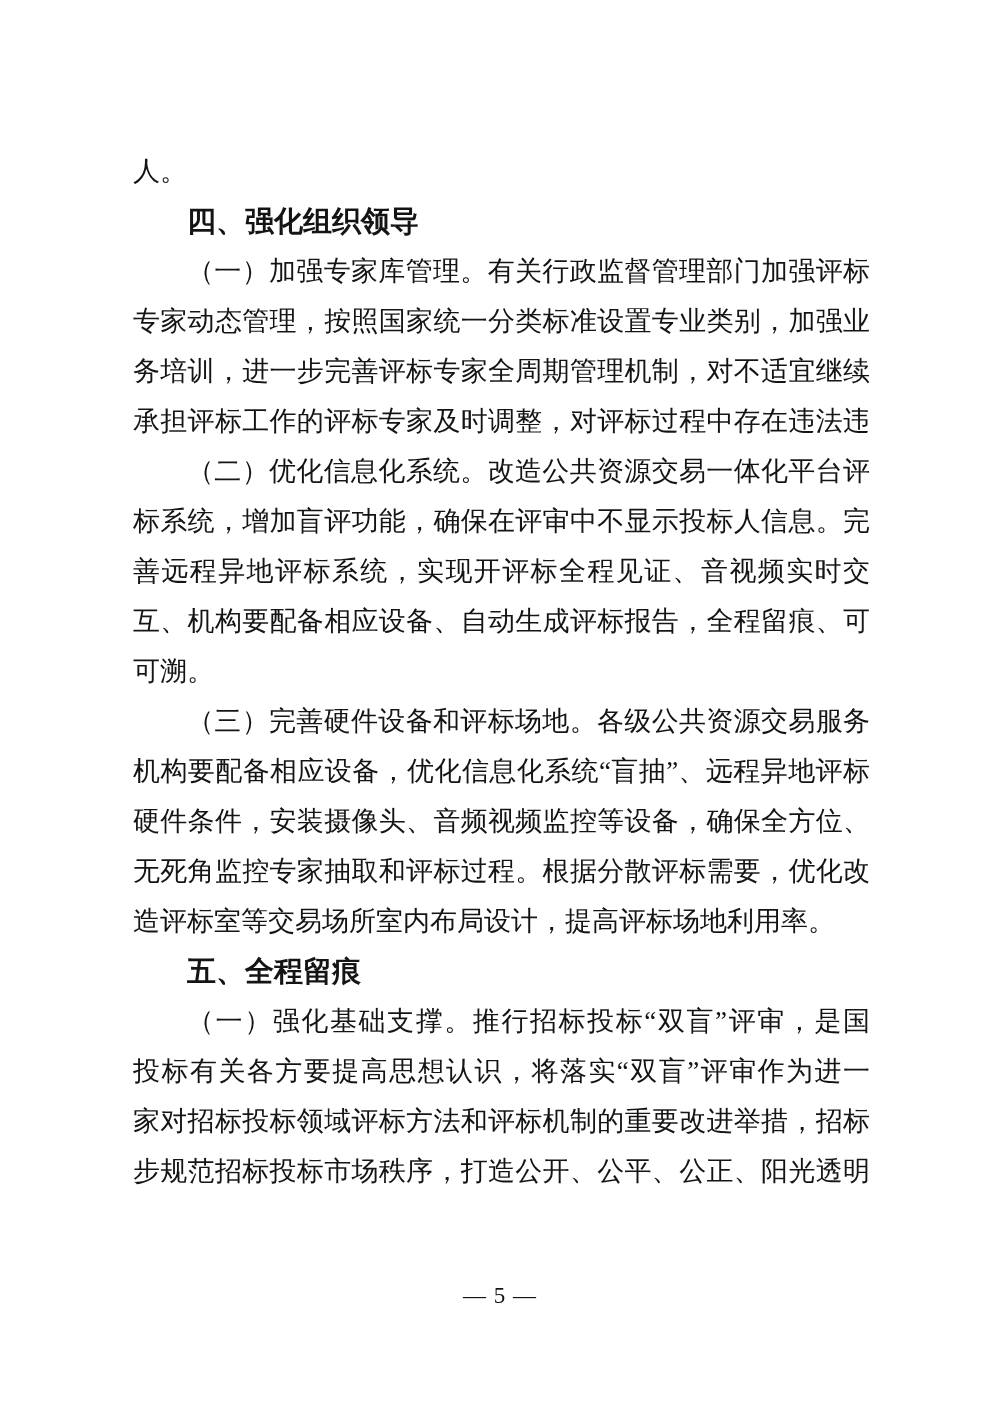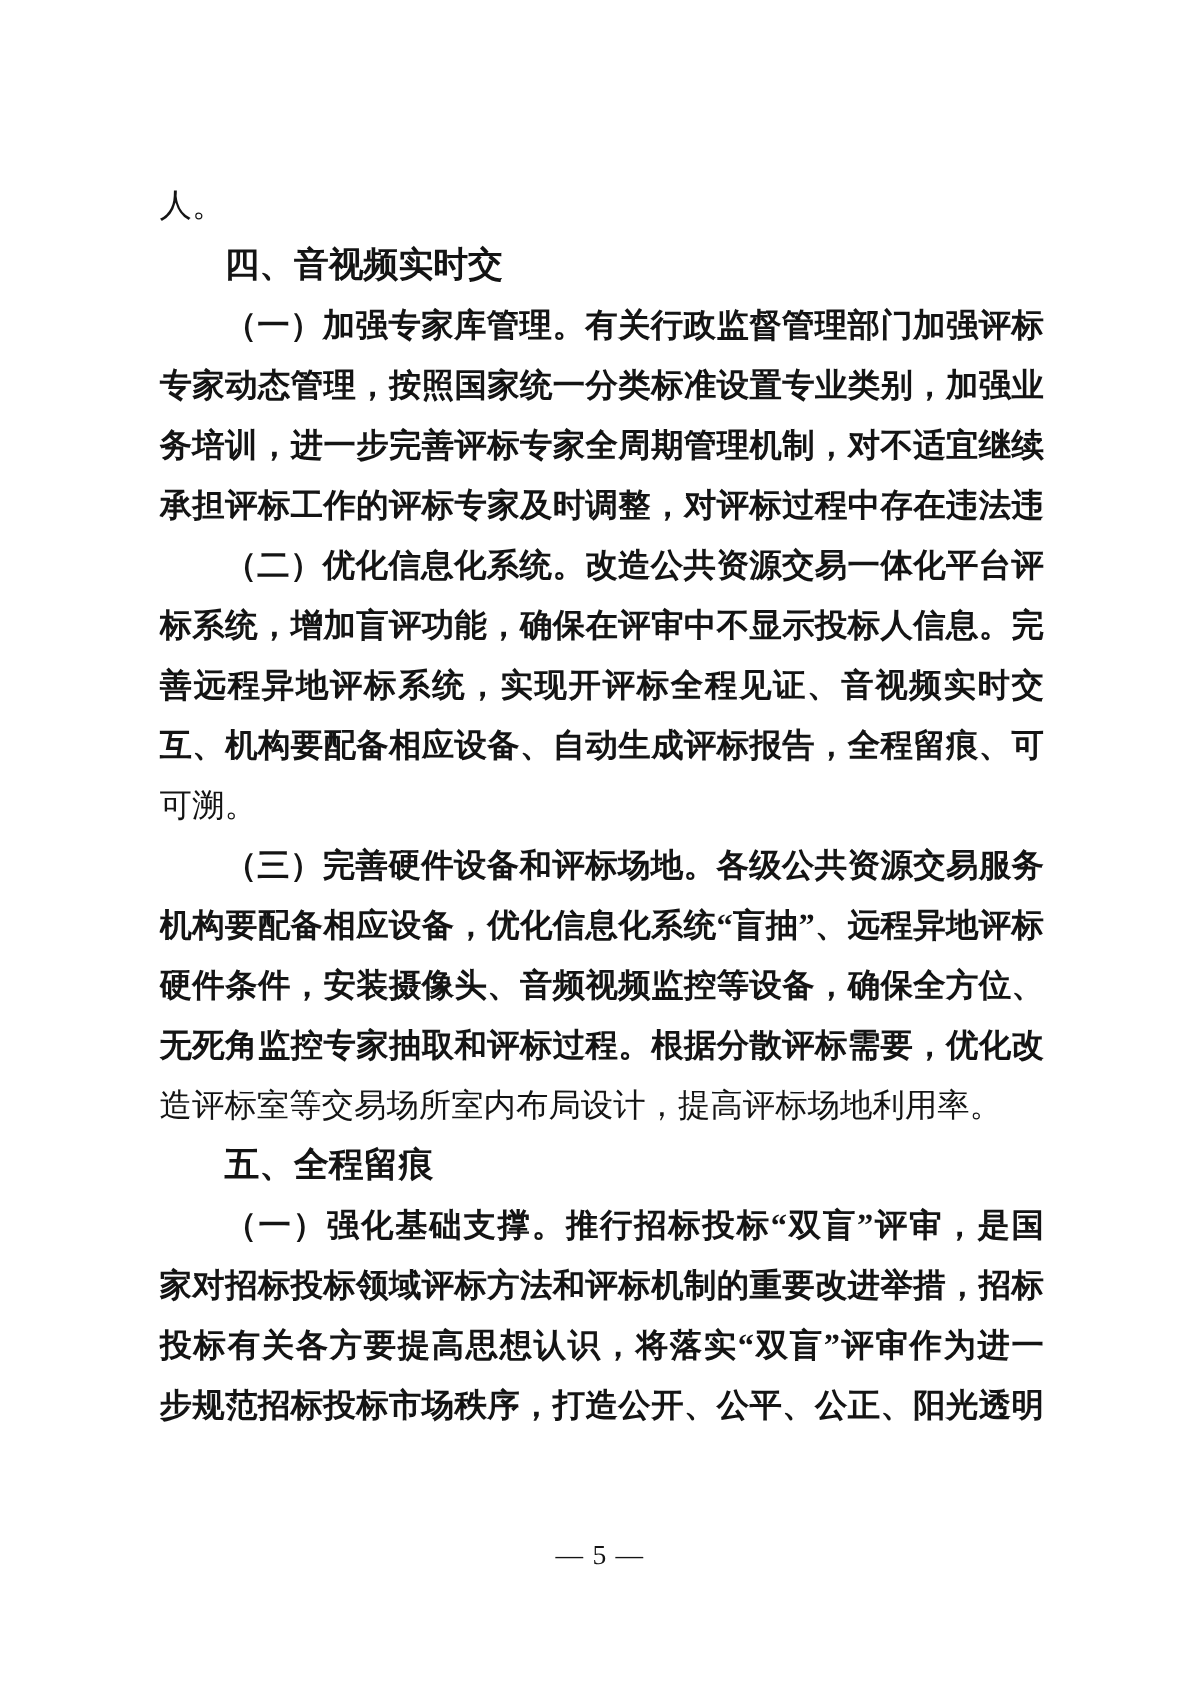--- a/index.html
+++ b/index.html
@@ -25,21 +25,20 @@
     height: 50px;
     line-height: 50px;
     font-size: 27px;
     white-space: normal;
     overflow: hidden;
     text-align: left;
   }
   .line.justify {
     text-align: justify;
     text-align-last: justify;
-    font-weight: bold;
   }
   .line.indent {
     text-indent: 54px;
   }
   .line.heading {
     font-family: "Liberation Sans", "DejaVu Sans", sans-serif;
     font-weight: 700;
     font-size: 29px;
     text-align: left;
     text-align-last: left;
@@ -55,35 +54,35 @@
     font-size: 23px;
     color: #141414;
     letter-spacing: 1px;
   }
 </style>
 </head>
 <body>
 
 <div class="doc-body">
     <div class="line">人。</div>
-    <div class="line heading indent">四、音视频实时交</div>
+    <div class="line heading indent">四、强化组织领导</div>
     <div class="line justify indent">（一）加强专家库管理。有关行政监督管理部门加强评标</div>
     <div class="line justify">专家动态管理，按照国家统一分类标准设置专业类别，加强业</div>
     <div class="line justify">务培训，进一步完善评标专家全周期管理机制，对不适宜继续</div>
     <div class="line justify">承担评标工作的评标专家及时调整，对评标过程中存在违法违</div>
     <div class="line justify indent">（二）优化信息化系统。改造公共资源交易一体化平台评</div>
     <div class="line justify">标系统，增加盲评功能，确保在评审中不显示投标人信息。完</div>
     <div class="line justify">善远程异地评标系统，实现开评标全程见证、音视频实时交</div>
     <div class="line justify">互、机构要配备相应设备、自动生成评标报告，全程留痕、可查</div>
     <div class="line">可溯。</div>
     <div class="line justify indent">（三）完善硬件设备和评标场地。各级公共资源交易服务</div>
     <div class="line justify">机构要配备相应设备，优化信息化系统“盲抽”、远程异地评标</div>
     <div class="line justify">硬件条件，安装摄像头、音频视频监控等设备，确保全方位、</div>
     <div class="line justify">无死角监控专家抽取和评标过程。根据分散评标需要，优化改</div>
     <div class="line">造评标室等交易场所室内布局设计，提高评标场地利用率。</div>
     <div class="line heading indent">五、全程留痕</div>
     <div class="line justify indent">（一）强化基础支撑。推行招标投标“双盲”评审，是国</div>
+    <div class="line justify">投标有关各方要提高思想认识，将落实“双盲”评审作为进一</div>
     <div class="line justify">家对招标投标领域评标方法和评标机制的重要改进举措，招标</div>
-    <div class="line justify">投标有关各方要提高思想认识，将落实“双盲”评审作为进一</div>
     <div class="line justify">步规范招标投标市场秩序，打造公开、公平、公正、阳光透明</div>
   </div>
 
 <div class="page-number">— 5 —</div>
 
 </body></html>

